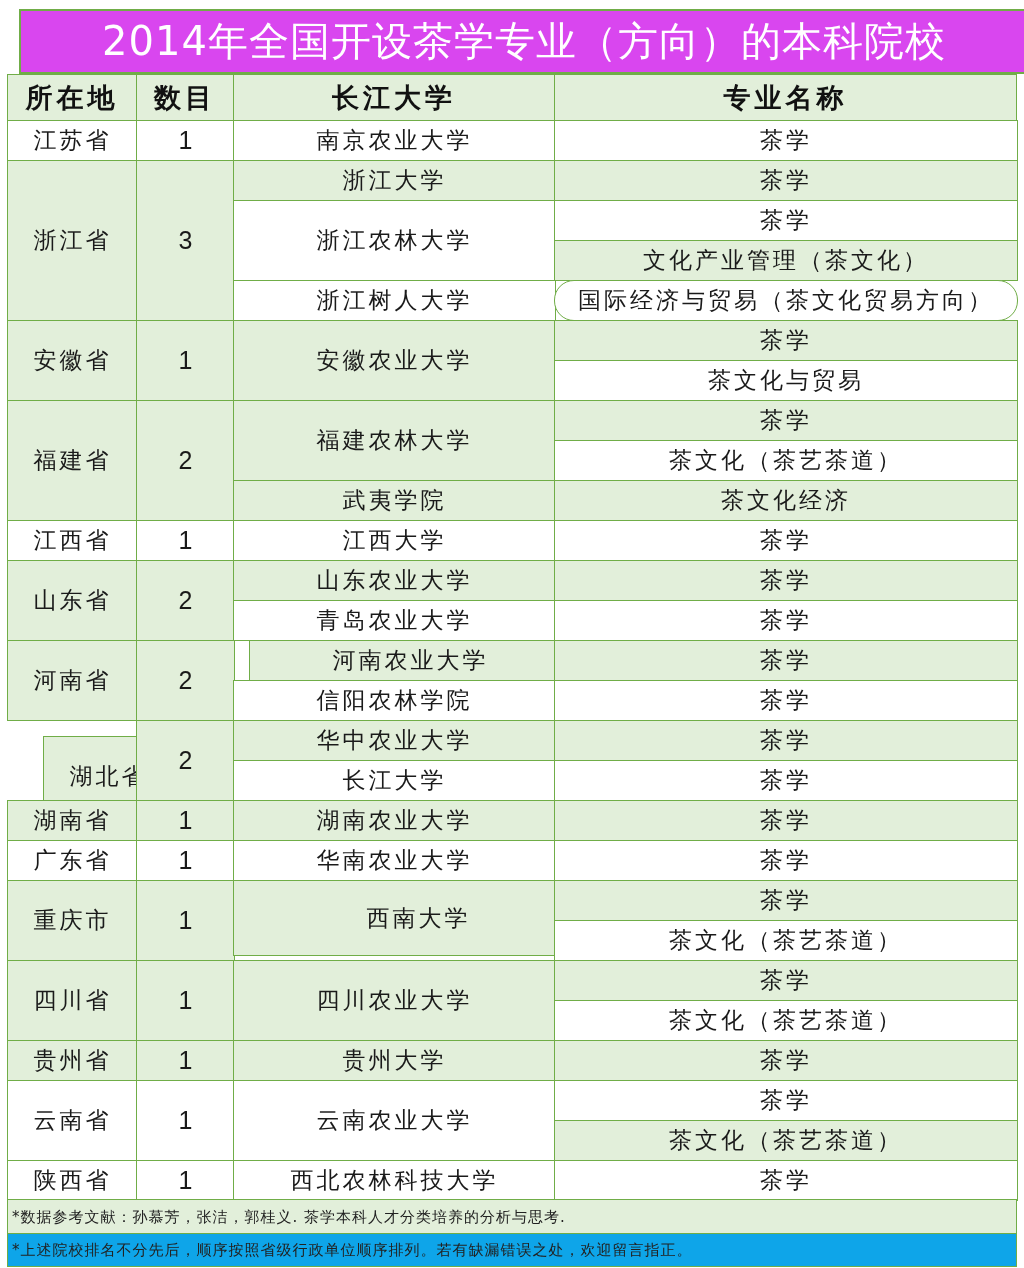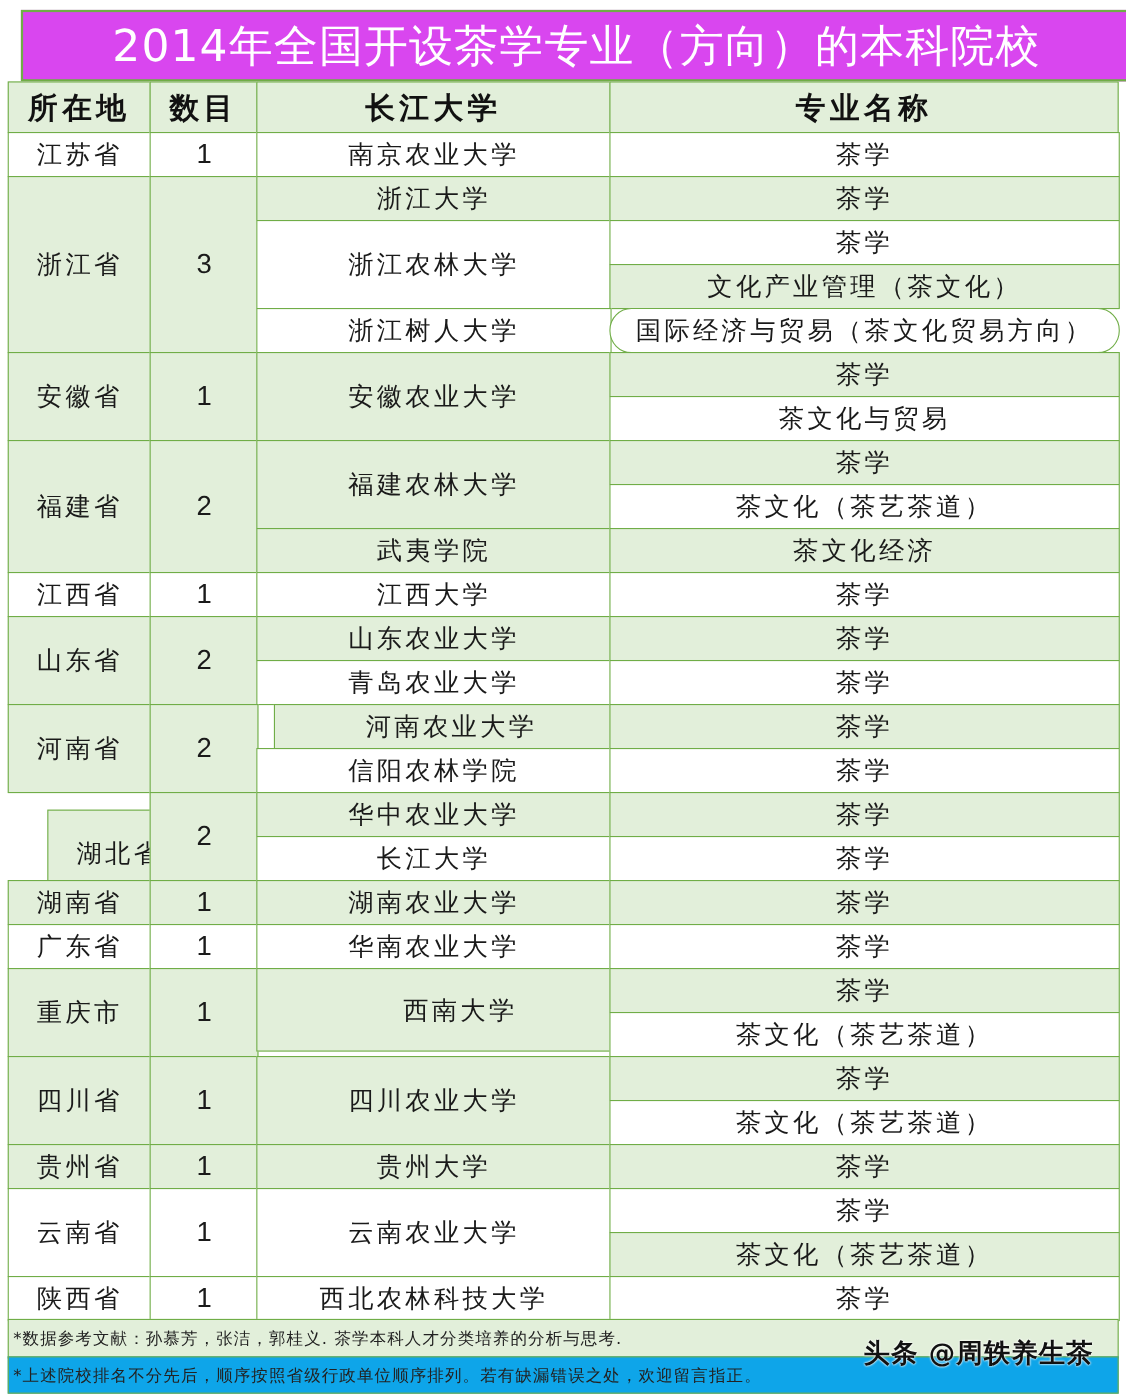--- a/index.html
+++ b/index.html
@@ -112,14 +112,13 @@
       <div class="cell g" style="left: 554px; width: 464px; top: 1120px; height: 41px;">茶文化（茶艺茶道）</div>
       <div class="cell w" style="left: 7px; width: 131px; top: 1160px; height: 41px;">陕西省</div>
       <div class="cell w num" style="left: 136px; width: 99px; top: 1160px; height: 41px;">1</div>
       <div class="cell w" style="left: 233px; width: 323px; top: 1160px; height: 41px;">西北农林科技大学</div>
       <div class="cell w" style="left: 554px; width: 464px; top: 1160px; height: 41px;">茶学</div>
     </div>
 
   <div class="note g" style="top:1199px;height:36px;background:#E2EFDA;">*数据参考文献：孙慕芳，张洁，郭桂义. 茶学本科人才分类培养的分析与思考.</div>
   <div class="note" style="top:1233px;height:34px;background:#0ea5e9;">*上述院校排名不分先后，顺序按照省级行政单位顺序排列。若有缺漏错误之处，欢迎留言指正。</div>
 
-  <div class="watermark">头条 @周轶养生茶</div>
 </div>
 
 </body></html>

